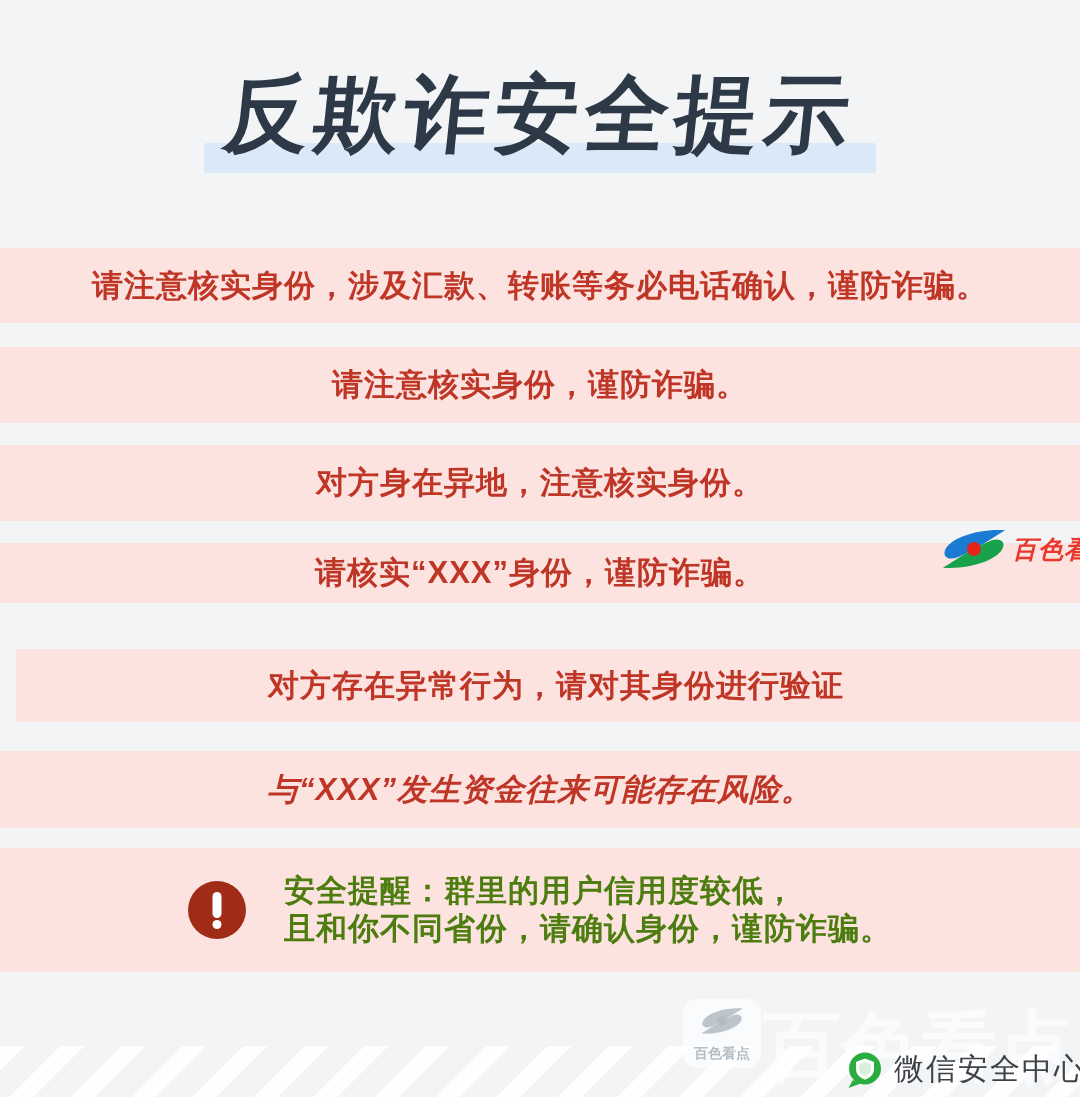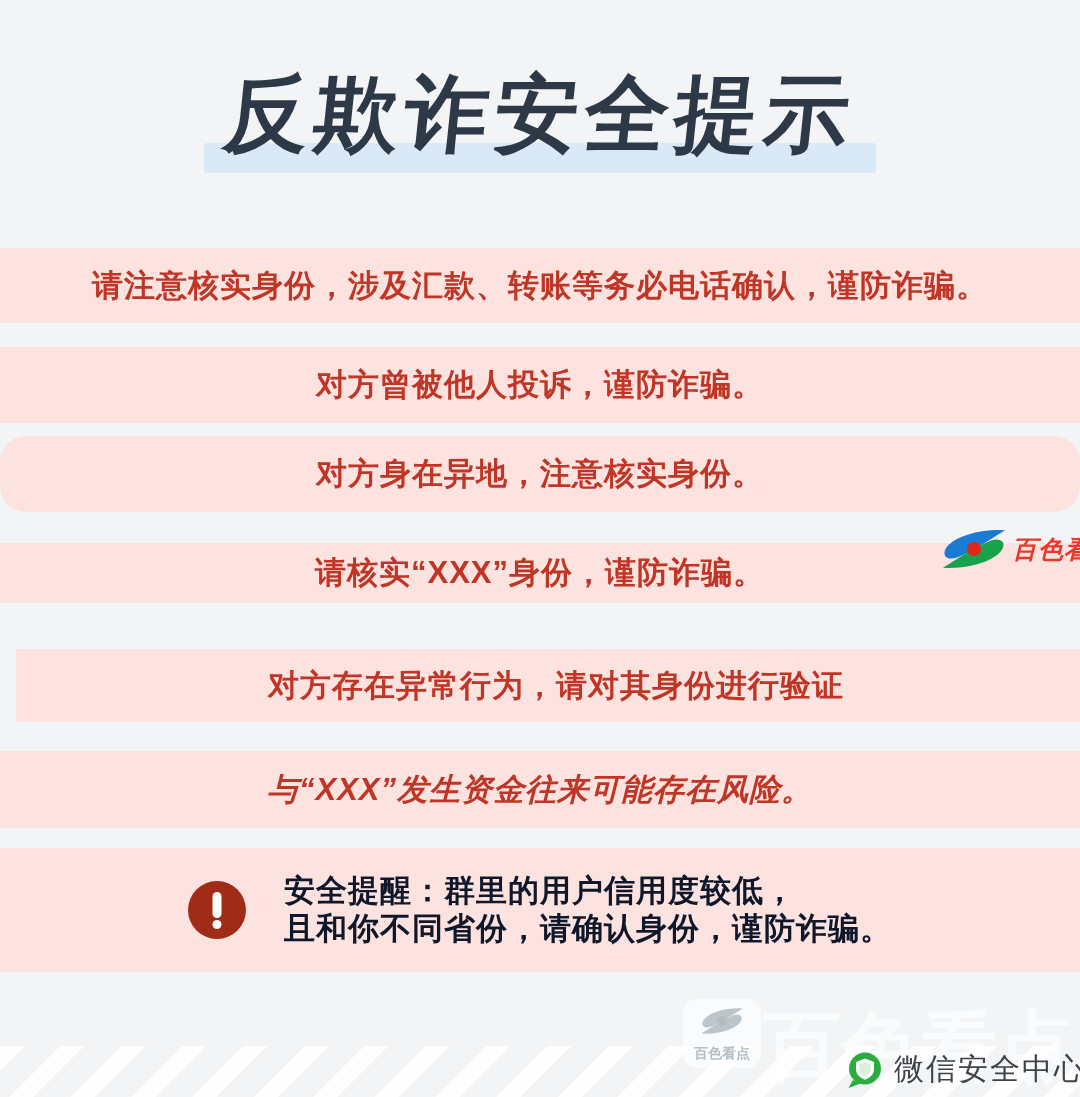--- a/index.html
+++ b/index.html
@@ -52,21 +52,21 @@
     display: flex;
     align-items: center;
     justify-content: center;
     color: #bf3627;
     font-weight: bold;
     font-size: 31px;
     letter-spacing: 1px;
   }
   .band-1 { top: 248px; height: 75px; }
   .band-2 { top: 347px; height: 76px; }
-  .band-3 { top: 436px; height: 76px; border-radius: 26px; }
+  .band-3 { top: 445px; height: 76px; }
   .band-4 { top: 543px; height: 60px; }
   .band-5 { top: 649px; height: 73px; margin-left: 16px; }
   .band-6 { top: 751px; height: 77px; font-style: italic; }
   .band-alert { top: 848px; height: 124px; }
 
   .alert-row {
     display: flex;
     align-items: center;
     gap: 38px;
   }
@@ -92,21 +92,21 @@
     bottom: 10px;
     width: 9px; height: 9px;
     border-radius: 50%;
     background: #ffffff;
   }
   .alert-lines {
     text-align: left;
     font-size: 31px;
     line-height: 38px;
     font-weight: bold;
-    color: #0f172a;
+    color: #4d7c0f;
     letter-spacing: 1px;
   }
 
   
   .brand-watermark {
     position: absolute;
     left: 941px;
     top: 527px;
     display: flex;
     align-items: center;
@@ -204,21 +204,21 @@
 
   <div class="title-block">
     <div class="title-highlight"></div>
     <div class="title-text">反欺诈安全提示</div>
   </div>
 
   <div class="band band-1">
     <span>请注意核实身份，涉及汇款、转账等务必电话确认，谨防诈骗。</span>
   </div>
   <div class="band band-2">
-    <span>对方曾被他人投诉，谨防诈骗。</span>
+    <span>请注意核实身份，谨防诈骗。</span>
   </div>
   <div class="band band-3">
     <span>对方身在异地，注意核实身份。</span>
   </div>
   <div class="band band-4">
     <span>请核实“XXX”身份，谨防诈骗。</span>
   </div>
   <div class="band band-5">
     <span>对方存在异常行为，请对其身份进行验证</span>
   </div>

